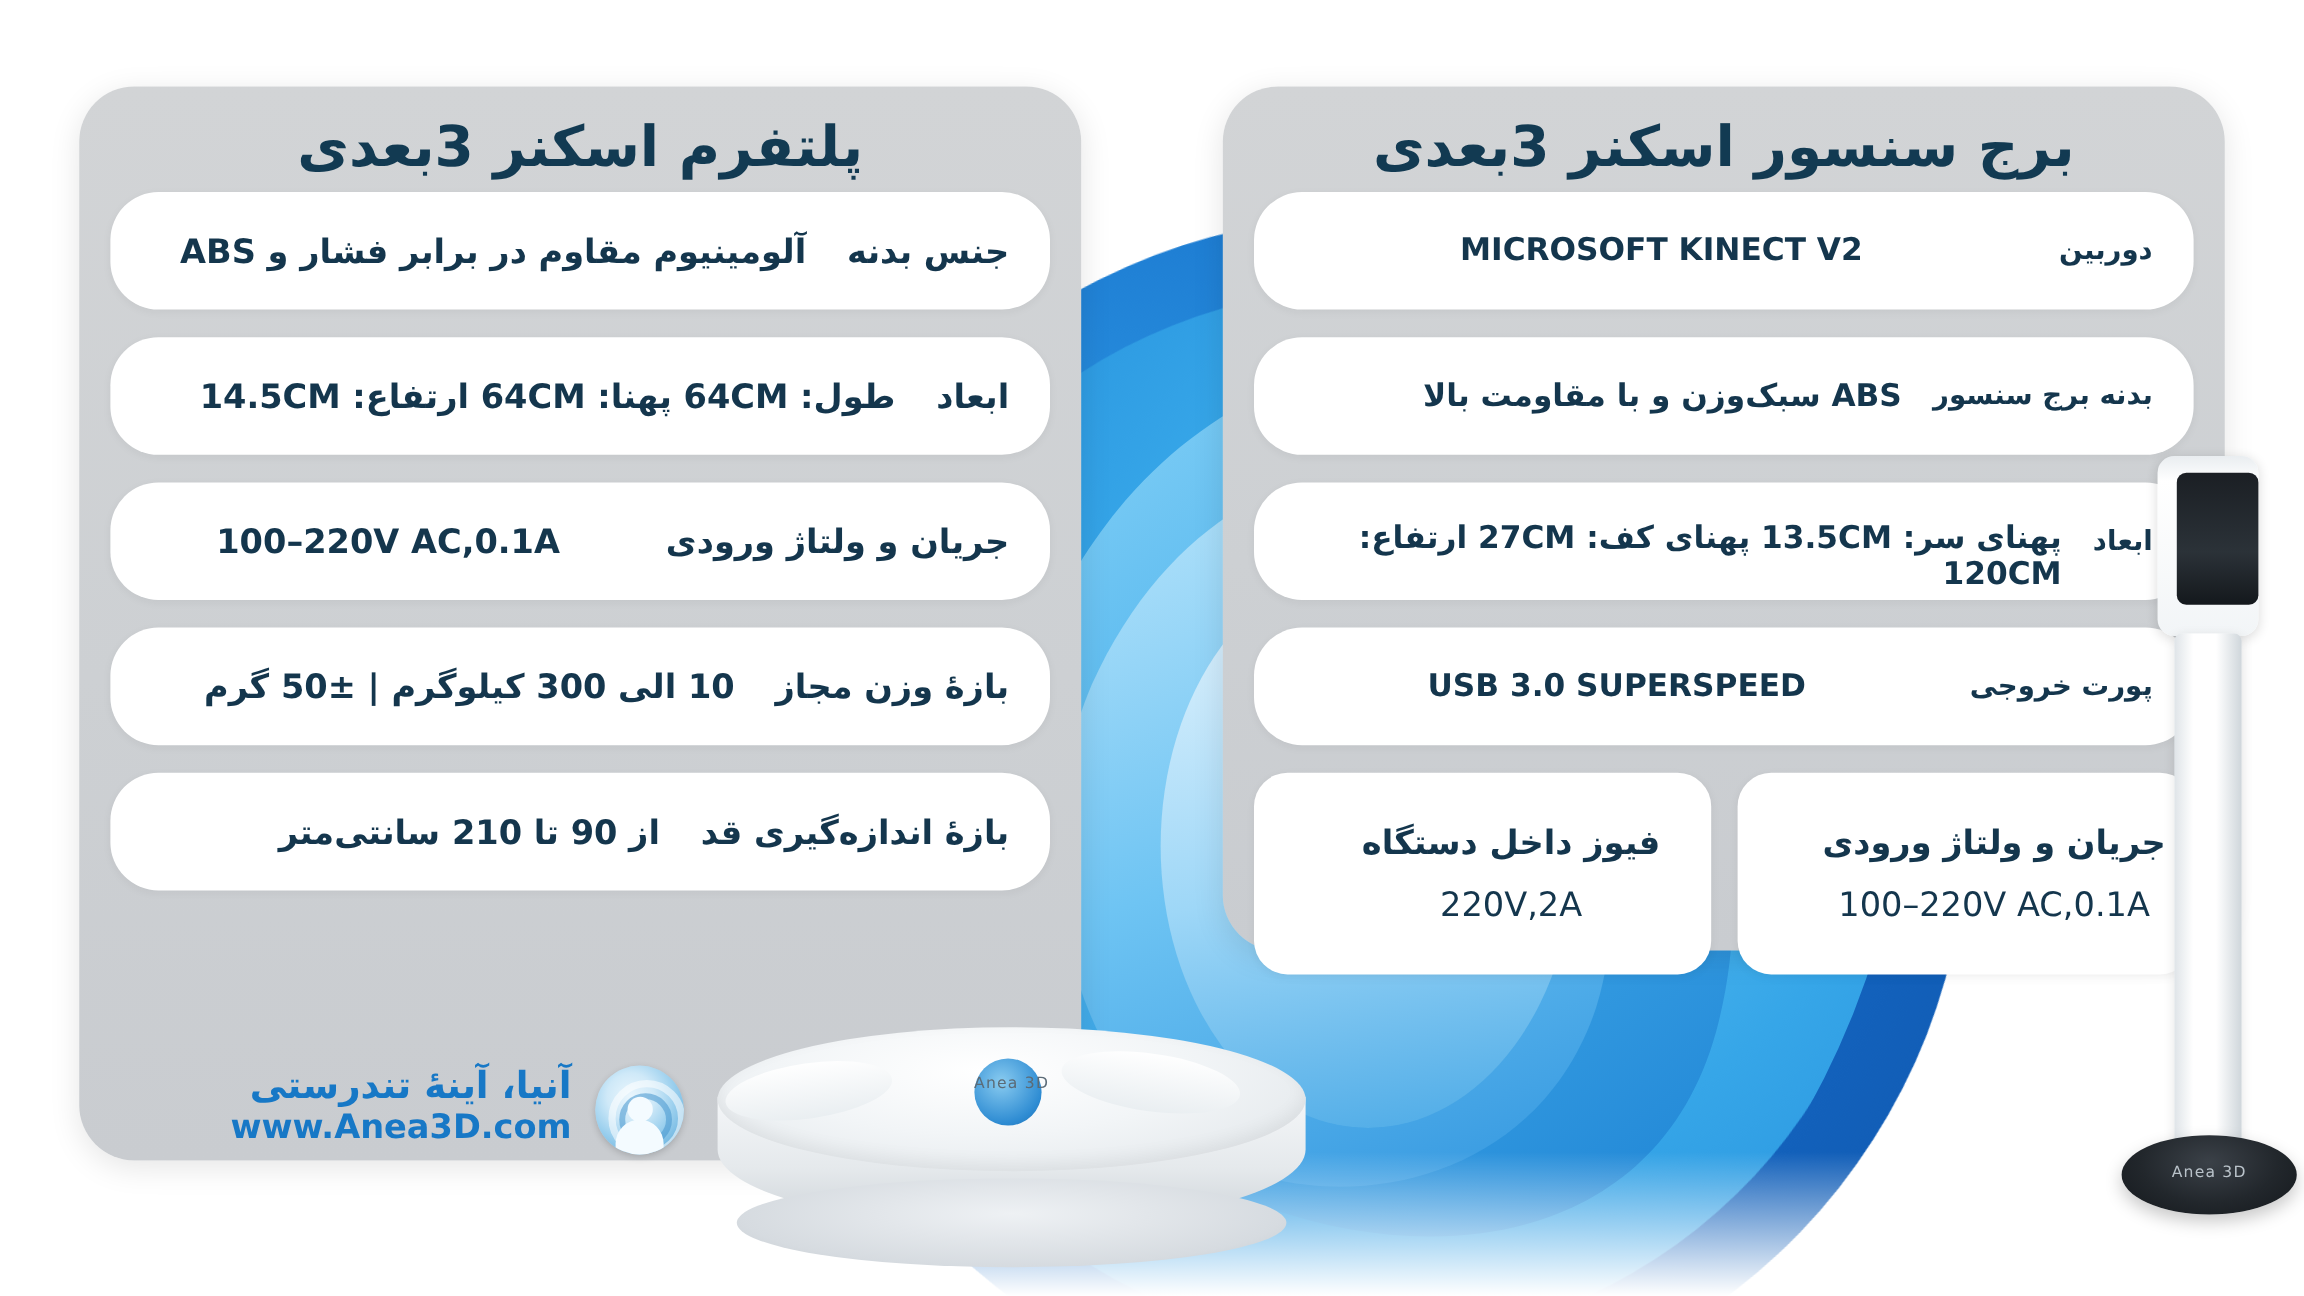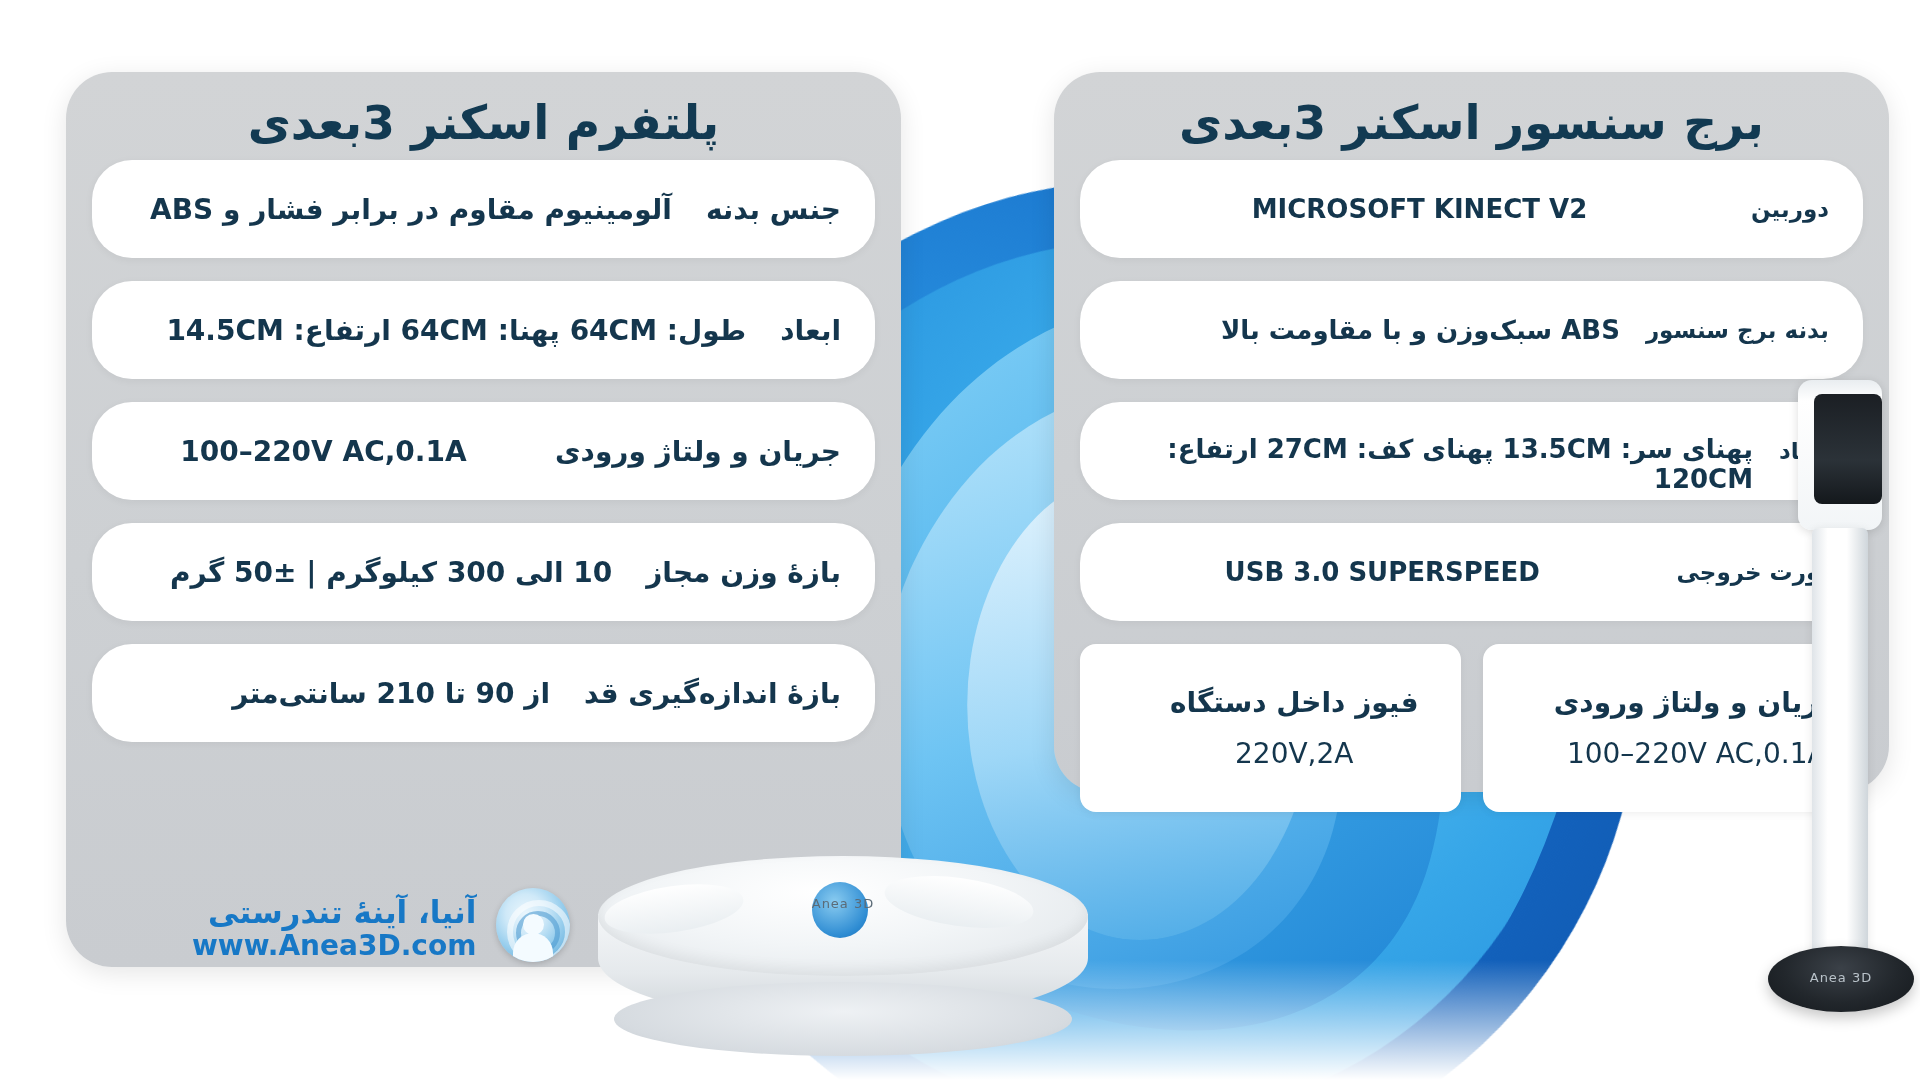--- a/index.html
+++ b/index.html
@@ -35,21 +35,21 @@
        background:linear-gradient(270deg,#ffffff 0%, rgba(255,255,255,0) 100%);}
   .fadeT{position:absolute;left:0;top:0;width:1920px;height:150px;
        background:linear-gradient(180deg,#ffffff 0%, rgba(255,255,255,0) 100%);}
   .fadeB{position:absolute;left:0;bottom:0;width:1920px;height:120px;
        background:linear-gradient(0deg,#ffffff 0%, rgba(255,255,255,0) 100%);}
 
   
   .card{position:absolute;background:linear-gradient(180deg,#d2d4d6 0%,#cdd0d3 55%,#c9ccd0 100%);
         border-radius:46px;box-shadow:0 6px 26px rgba(0,0,0,.10);}
   #card-left{left:66px;top:72px;width:835px;height:895px;}
-  #card-right{left:1054px;top:72px;width:835px;height:720px;}
+  #card-right{left:1019px;top:72px;width:835px;height:720px;}
 
   .card-title{
     text-align:center;color:#123a52;font-weight:bold;
     font-size:47px;letter-spacing:0;line-height:1.15;
     padding-top:24px;
   }
 
   .rows{padding:10px 26px 0 26px;}
 
   .row{
@@ -65,31 +65,31 @@
 
   
   #card-right .row-label{font-size:23px;}
   #card-right .row-value{font-size:26px;padding-right:26px;}
 
   .row.tight .row-value{font-size:24px;margin-top:26px;}
 
   
   .pair{display:flex;gap:22px;}
   .pair .box{
-    background:#fff;border-radius:16px;flex:1;
+    background:#fff;border-radius:28px;flex:1;
     height:168px;display:flex;flex-direction:column;
     align-items:center;justify-content:center;gap:18px;
     box-shadow:0 2px 8px rgba(0,0,0,.05);
     padding-left:48px;
   }
   .box-label{color:#14364d;font-weight:bold;font-size:28px;}
   .box-value{color:#14364d;font-size:28px;direction:ltr;}
 
   
-  #brand{position:absolute;left:192px;bottom:118px;display:flex;align-items:flex-end;gap:20px;}
+  #brand{position:absolute;left:192px;bottom:118px;display:flex;align-items:flex-start;gap:20px;}
   #brand-logo{width:74px;height:74px;border-radius:50%;
     background:radial-gradient(circle at 40% 35%,#eaf6fd 0%,#cfe9f8 30%,#9cd0ee 55%,#4a9fd4 100%);
     box-shadow:0 2px 6px rgba(0,0,0,.18);position:relative;overflow:hidden;flex:none;}
   #brand-logo .ring{position:absolute;left:50%;top:52%;width:52px;height:52px;margin-left:-26px;margin-top:-26px;
     border-radius:50%;border:6px solid rgba(255,255,255,.55);}
   #brand-logo .ring2{position:absolute;left:50%;top:54%;width:34px;height:34px;margin-left:-17px;margin-top:-17px;
     border-radius:50%;border:5px solid rgba(70,150,205,.55);}
   #brand-logo .person-head{position:absolute;left:50%;top:26px;width:21px;height:21px;margin-left:-10.5px;border-radius:50%;background:#f4fbff;}
   #brand-logo .person-body{position:absolute;left:50%;top:45px;width:40px;height:34px;margin-left:-20px;
     border-radius:20px 20px 0 0;background:#f4fbff;}

